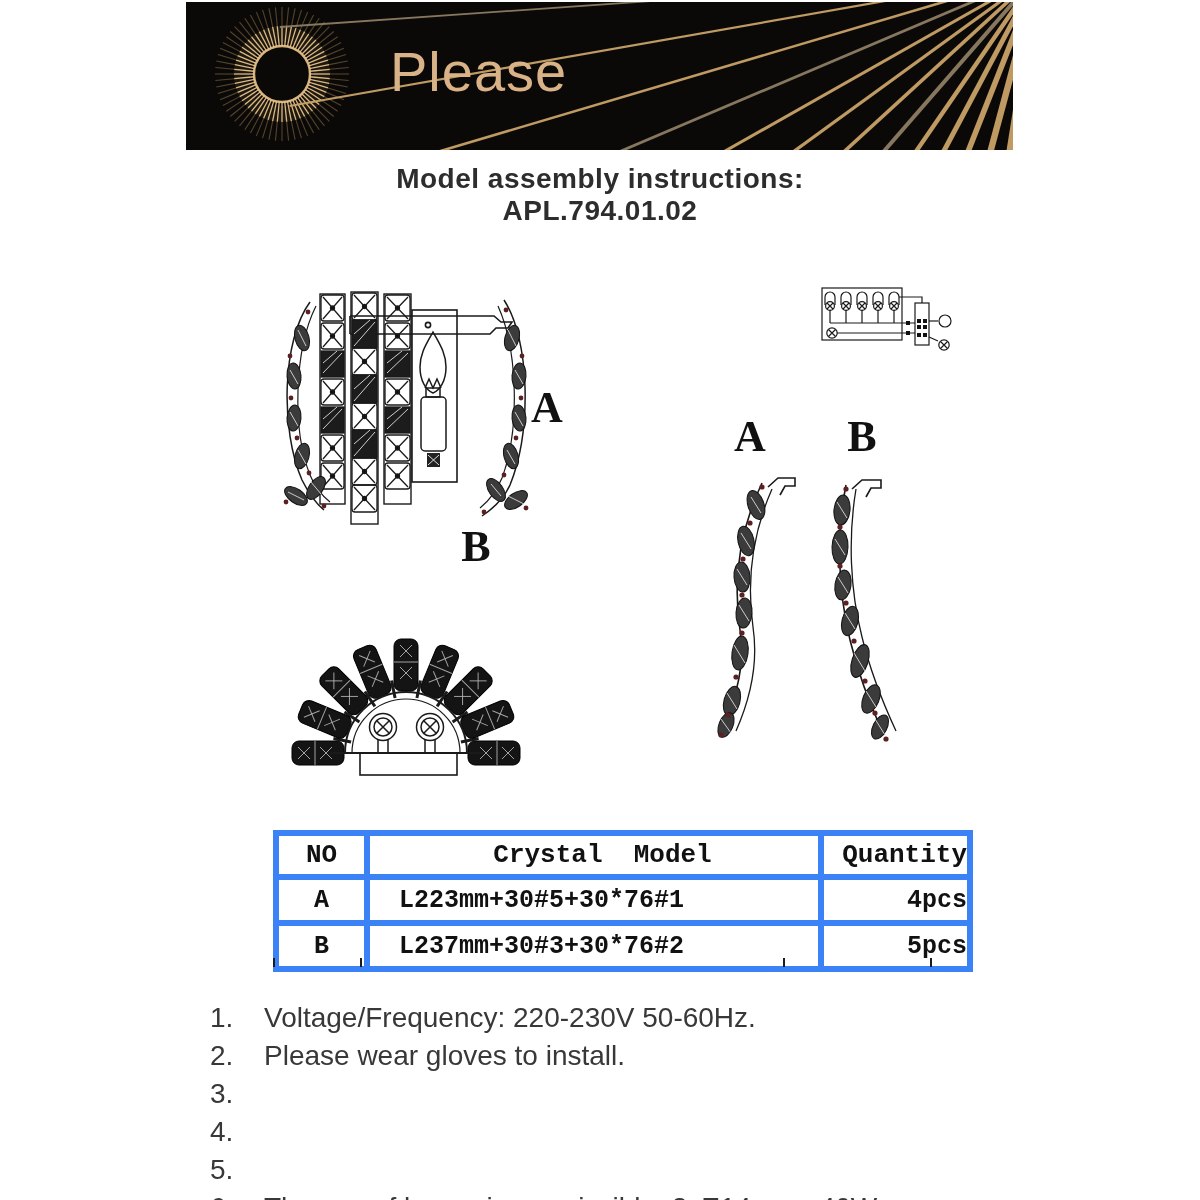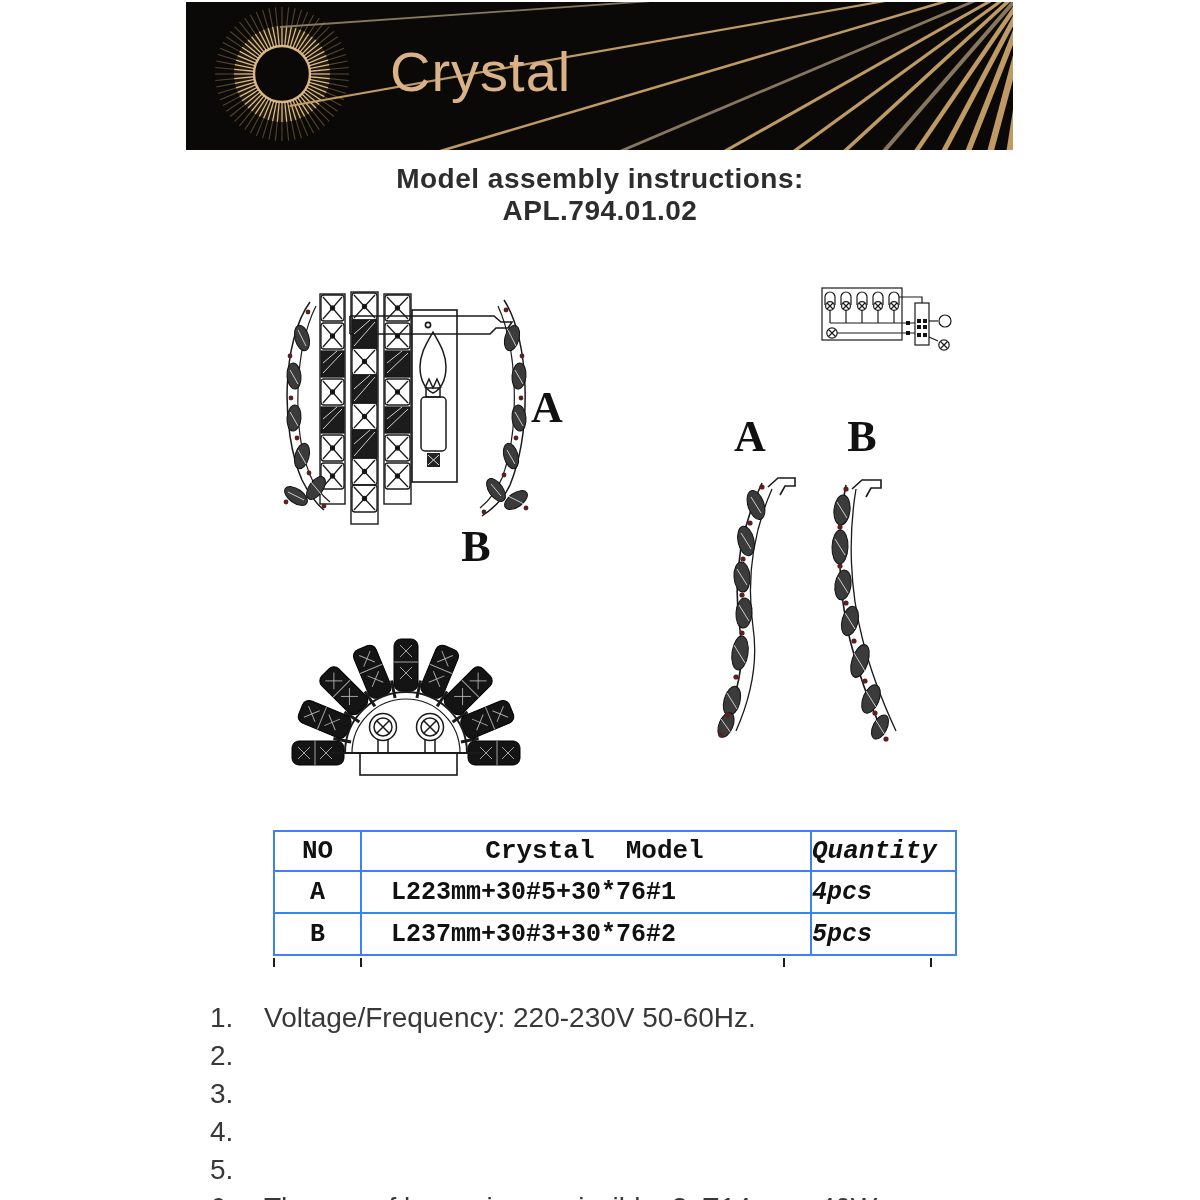--- a/index.html
+++ b/index.html
@@ -26,24 +26,24 @@
   
   svg{display:block;}
   .ink{stroke:#1a1a1a;fill:none;}
   text.dlabel{font-family:"Liberation Serif",serif;font-weight:bold;fill:#111;}
 
   
   .parts-table{
     left:273px;top:830px;border-collapse:collapse;table-layout:fixed;
     font-family:"Liberation Mono",monospace;font-weight:bold;color:#111;
   }
-  .parts-table td{border:2px solid #3b82f6;padding:0;margin-left:42px;}
+  .parts-table td{border:6px solid #3b82f6;padding:0;margin-left:42px;}
   .parts-table .c-no{width:85px;text-align:center;}
   .parts-table .c-model{width:419px;text-align:left;padding-left:29px;white-space:pre;}
-  .parts-table .c-qty{width:143px;text-align:left;font-style:italic;}
+  .parts-table .c-qty{width:143px;text-align:right;}
   .parts-table .hrow td{height:38px;font-size:26px;}
   .parts-table .hrow .c-model{text-align:center;padding-left:17px;}
   .parts-table .drow td{height:40px;font-size:25px;}
   .stub{width:2px;height:9px;background:#1b1b1b;}
 
   
   .instr{left:210px;top:999px;width:960px;color:#383838;}
   .instr-row{display:flex;height:38px;align-items:center;font-size:28px;}
   .instr-num{width:48px;flex:0 0 48px;}
   .instr-text{white-space:pre;margin-left:6px;}
@@ -194,21 +194,21 @@
         <line x1="852" y1="-28" x2="237.14708427504002" y2="418.71679174227967" stroke="#c9a268" stroke-width="3.2" opacity="0.95"></line>
         <line x1="852" y1="-28" x2="291.6692240243058" y2="485.4485577879019" stroke="#c9a268" stroke-width="3.6" opacity="0.95"></line>
         <line x1="852" y1="-28" x2="353.3951379672143" y2="545.5792809693065" stroke="#8d7d63" stroke-width="4" opacity="0.95"></line>
         <line x1="852" y1="-28" x2="421.53125993712723" y2="598.335903352732" stroke="#c9a268" stroke-width="4.4" opacity="0.95"></line>
         <line x1="852" y1="-28" x2="495.2016122827232" y2="643.0401705727846" stroke="#c9a268" stroke-width="5" opacity="0.95"></line>
         <line x1="852" y1="-28" x2="573.4590676895341" y2="679.1173516663387" stroke="#c9a268" stroke-width="5.6" opacity="0.95"></line>
         <line x1="852" y1="-28" x2="655.2975257220842" y2="706.103627979692" stroke="#c9a268" stroke-width="6.4" opacity="0.95"></line>
         <line x1="852" y1="-28" x2="733.1098065694244" y2="722.6431388523047" stroke="#c9a268" stroke-width="7" opacity="0.95"></line>
       </g>
   </svg>
-  <div class="abs brand">Crystal</div>
+  <div class="abs brand">Please</div>
 </div>
 
 <div class="abs title-wrap">
   <div class="title-line1">Model assembly instructions:</div>
   <div class="title-line2">APL.794.01.02</div>
 </div>
 
 <svg class="abs" style="left:280px;top:280px" width="300" height="300" viewBox="0 0 300 300">
 
   <rect x="132" y="30" width="45" height="172" class="ink" stroke-width="1.6"></rect>
@@ -589,20 +589,21 @@
 <div class="abs stub" style="left:783px;top:958px"></div>
 <div class="abs stub" style="left:930px;top:958px"></div>
 
 <div class="abs instr">
   <div class="instr-row">
     <span class="instr-num">1.</span>
     <span class="instr-text">Voltage/Frequency: 220-230V 50-60Hz.</span>
   </div>
   <div class="instr-row">
     <span class="instr-num">2.</span>
+    <span class="instr-text">Please wear gloves to install.</span>
   </div>
   <div class="instr-row">
     <span class="instr-num">3.</span>
   </div>
   <div class="instr-row">
     <span class="instr-num">4.</span>
   </div>
   <div class="instr-row">
     <span class="instr-num">5.</span>
   </div>

